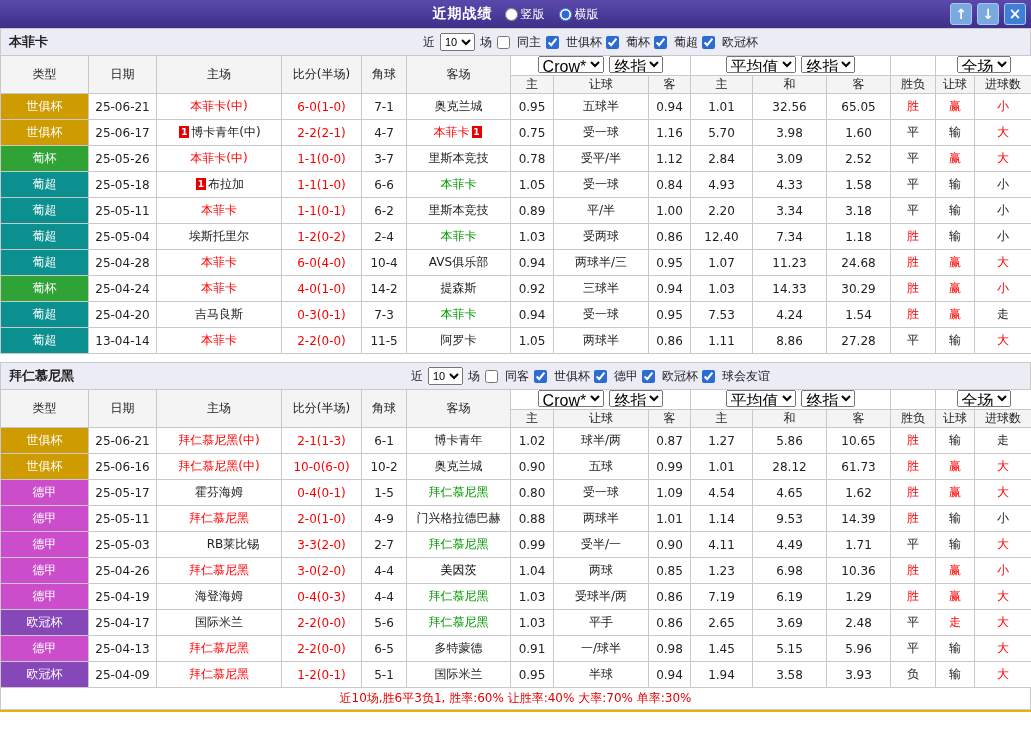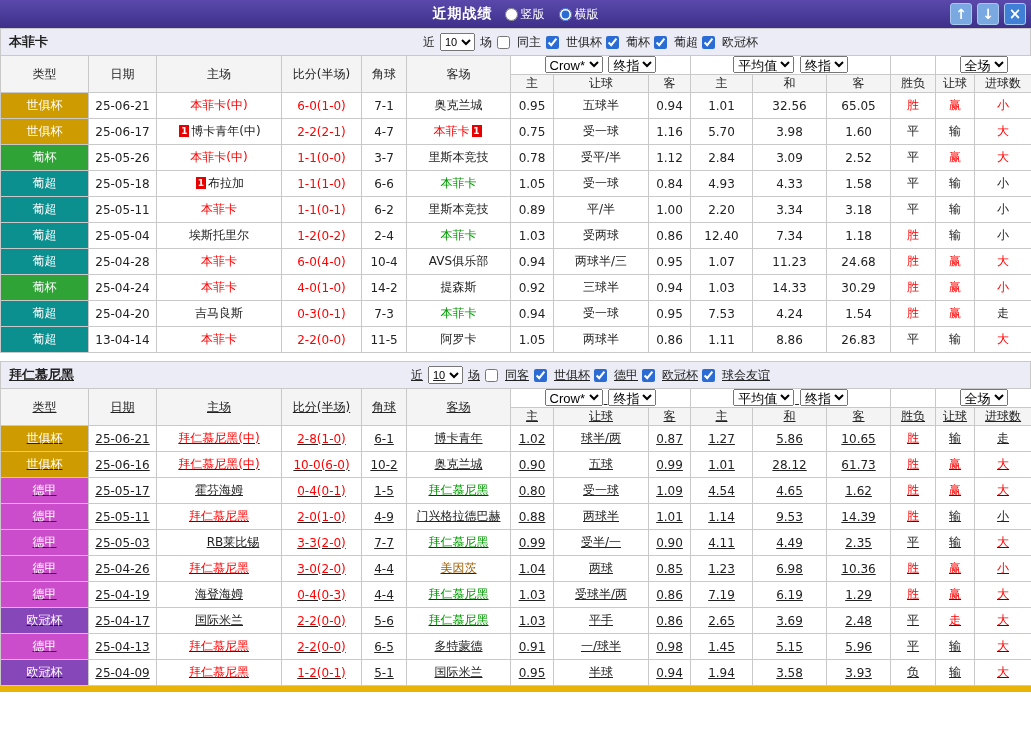--- a/index.html
+++ b/index.html
@@ -1,17 +1,17 @@
 <!DOCTYPE html>
 <html><head>
 <meta charset="utf-8">
 <style>
   * { margin:0; padding:0; box-sizing:border-box; }
   body { width:1031px; font-family:"DejaVu Sans","Liberation Sans",sans-serif; font-size:12px; color:#222; background:#fff; }
-  .page { width:1031px; border-bottom:6px solid #eab308; }
+  .page { width:1031px; border-bottom:2px solid #eab308; }
 
   
   .topbar { height:28px; background:linear-gradient(180deg,#5a49ab,#3e2f8a); display:flex; align-items:center; position:relative; color:#fff; }
   .topbar-center { flex:1; display:flex; justify-content:center; align-items:center; gap:12px; }
   .topbar-title { font-weight:bold; font-size:14px; letter-spacing:1px; }
   .radio-group { display:flex; align-items:center; gap:14px; font-size:12px; }
   .radio-group label { display:flex; align-items:center; gap:3px; cursor:pointer; }
   .radio-group input { accent-color:#2b6bd4; }
   .topbar-buttons { position:absolute; right:5px; top:3px; display:flex; gap:5px; }
   .tb-btn { width:22px; height:22px; border:1px solid #a9c9ef; background:#79a9e0; color:#fff; font-size:14px; font-weight:bold; display:flex; align-items:center; justify-content:center; border-radius:3px; cursor:pointer; line-height:1; }
@@ -25,28 +25,28 @@
   .same-check, .league-check { display:inline-flex; align-items:center; gap:7px; cursor:pointer; }
   .league-list { display:inline-flex; align-items:center; gap:4px; }
   .filters input[type="checkbox"] { width:13px; height:13px; accent-color:#2b6bd4; }
 
   
   table { border-collapse:collapse; table-layout:fixed; width:1031px; }
   th, td { border:1px solid #c9c9c9; text-align:center; white-space:nowrap; overflow:hidden; padding:0; }
   thead th { background:#f4f4f4; font-weight:normal; font-size:12px; height:18px; }
   thead th.sel-cell { background:#fff; }
   thead th.tall { height:37px; }
-  .sel-cell select { font-size:13px; height:17px; margin:0 1px; }
+  .sel-cell select { font-size:16px; height:17px; margin:0 1px; }
   tbody td { height:26px; font-size:12px; background:#fff; }
   td.league { color:#fff; }
   td.score { color:#ff0000; }
   .badge { display:inline-block; min-width:10px; height:12px; line-height:12px; background:#e60000; color:#fff; font-size:9px; font-weight:bold; margin:0 2px; padding:0 1px; vertical-align:1px; }
 
   .summary { height:22px; line-height:21px; text-align:center; color:#e60000; font-size:12px; border:1px solid #c9c9c9; border-top:none; background:#fff; }
-  .section + .section { margin-top:8px;text-decoration:underline; }
+  .section + .section { margin-top:8px; }
 </style>
 </head>
 <body>
 
 <div class="page">
 
   <div class="topbar">
     <div class="topbar-center">
       <span class="topbar-title">近期战绩</span>
       <span class="radio-group">
@@ -315,21 +315,21 @@
             <td>13-04-14</td>
             <td><span style="color: rgb(255, 0, 0);"><span>本菲卡</span></span></td>
             <td class="score">2-2(0-0)</td>
             <td>11-5</td>
             <td><span style="color: rgb(34, 34, 34);"><span>阿罗卡</span></span></td>
             <td>1.05</td>
             <td>两球半</td>
             <td>0.86</td>
             <td>1.11</td>
             <td>8.86</td>
-            <td>26.83</td>
+            <td>27.28</td>
             <td style="color: rgb(34, 34, 34);">平</td>
             <td style="color: rgb(34, 34, 34);">输</td>
             <td style="color: rgb(255, 0, 0);">大</td>
           </tr>
         </tbody>
     </table>
   </div>
 
   <div class="section">
     <div class="section-bar">
@@ -412,21 +412,21 @@
           <th>胜负</th>
           <th>让球</th>
           <th>进球数</th>
         </tr>
       </thead>
       <tbody>
           <tr>
             <td class="league" style="background: rgb(206, 155, 0);">世俱杯</td>
             <td>25-06-21</td>
             <td><span style="color: rgb(255, 0, 0);"><span>拜仁慕尼黑(中)</span></span></td>
-            <td class="score">2-8(1-0)</td>
+            <td class="score">2-1(1-3)</td>
             <td>6-1</td>
             <td><span style="color: rgb(34, 34, 34);"><span>博卡青年</span></span></td>
             <td>1.02</td>
             <td>球半/两</td>
             <td>0.87</td>
             <td>1.27</td>
             <td>5.86</td>
             <td>10.65</td>
             <td style="color: rgb(255, 0, 0);">胜</td>
             <td style="color: rgb(34, 34, 34);">输</td>
@@ -481,39 +481,39 @@
             <td>14.39</td>
             <td style="color: rgb(255, 0, 0);">胜</td>
             <td style="color: rgb(34, 34, 34);">输</td>
             <td style="color: rgb(34, 34, 34);">小</td>
           </tr>
           <tr>
             <td class="league" style="background: rgb(203, 77, 203);">德甲</td>
             <td>25-05-03</td>
             <td><span style="color: rgb(34, 34, 34); margin-left: 28px;"><span>RB莱比锡</span></span></td>
             <td class="score">3-3(2-0)</td>
-            <td>7-7</td>
+            <td>2-7</td>
             <td><span style="color: rgb(0, 153, 0);"><span>拜仁慕尼黑</span></span></td>
             <td>0.99</td>
             <td>受半/一</td>
             <td>0.90</td>
             <td>4.11</td>
             <td>4.49</td>
-            <td>2.35</td>
+            <td>1.71</td>
             <td style="color: rgb(34, 34, 34);">平</td>
             <td style="color: rgb(34, 34, 34);">输</td>
             <td style="color: rgb(255, 0, 0);">大</td>
           </tr>
           <tr>
             <td class="league" style="background: rgb(203, 77, 203);">德甲</td>
             <td>25-04-26</td>
             <td><span style="color: rgb(255, 0, 0);"><span>拜仁慕尼黑</span></span></td>
             <td class="score">3-0(2-0)</td>
             <td>4-4</td>
-            <td><span style="color: #a16207;"><span>美因茨</span></span></td>
+            <td><span style="color: #000000;"><span>美因茨</span></span></td>
             <td>1.04</td>
             <td>两球</td>
             <td>0.85</td>
             <td>1.23</td>
             <td>6.98</td>
             <td>10.36</td>
             <td style="color: rgb(255, 0, 0);">胜</td>
             <td style="color: rgb(255, 0, 0);">赢</td>
             <td style="color: rgb(255, 0, 0);">小</td>
           </tr>
@@ -580,15 +580,16 @@
             <td>0.94</td>
             <td>1.94</td>
             <td>3.58</td>
             <td>3.93</td>
             <td style="color: rgb(34, 34, 34);">负</td>
             <td style="color: rgb(34, 34, 34);">输</td>
             <td style="color: rgb(255, 0, 0);">大</td>
           </tr>
         </tbody>
     </table>
+    <div class="summary">近10场,胜6平3负1, 胜率:60% 让胜率:40% 大率:70% 单率:30%</div>
   </div>
 
 </div>
 
 </body></html>

